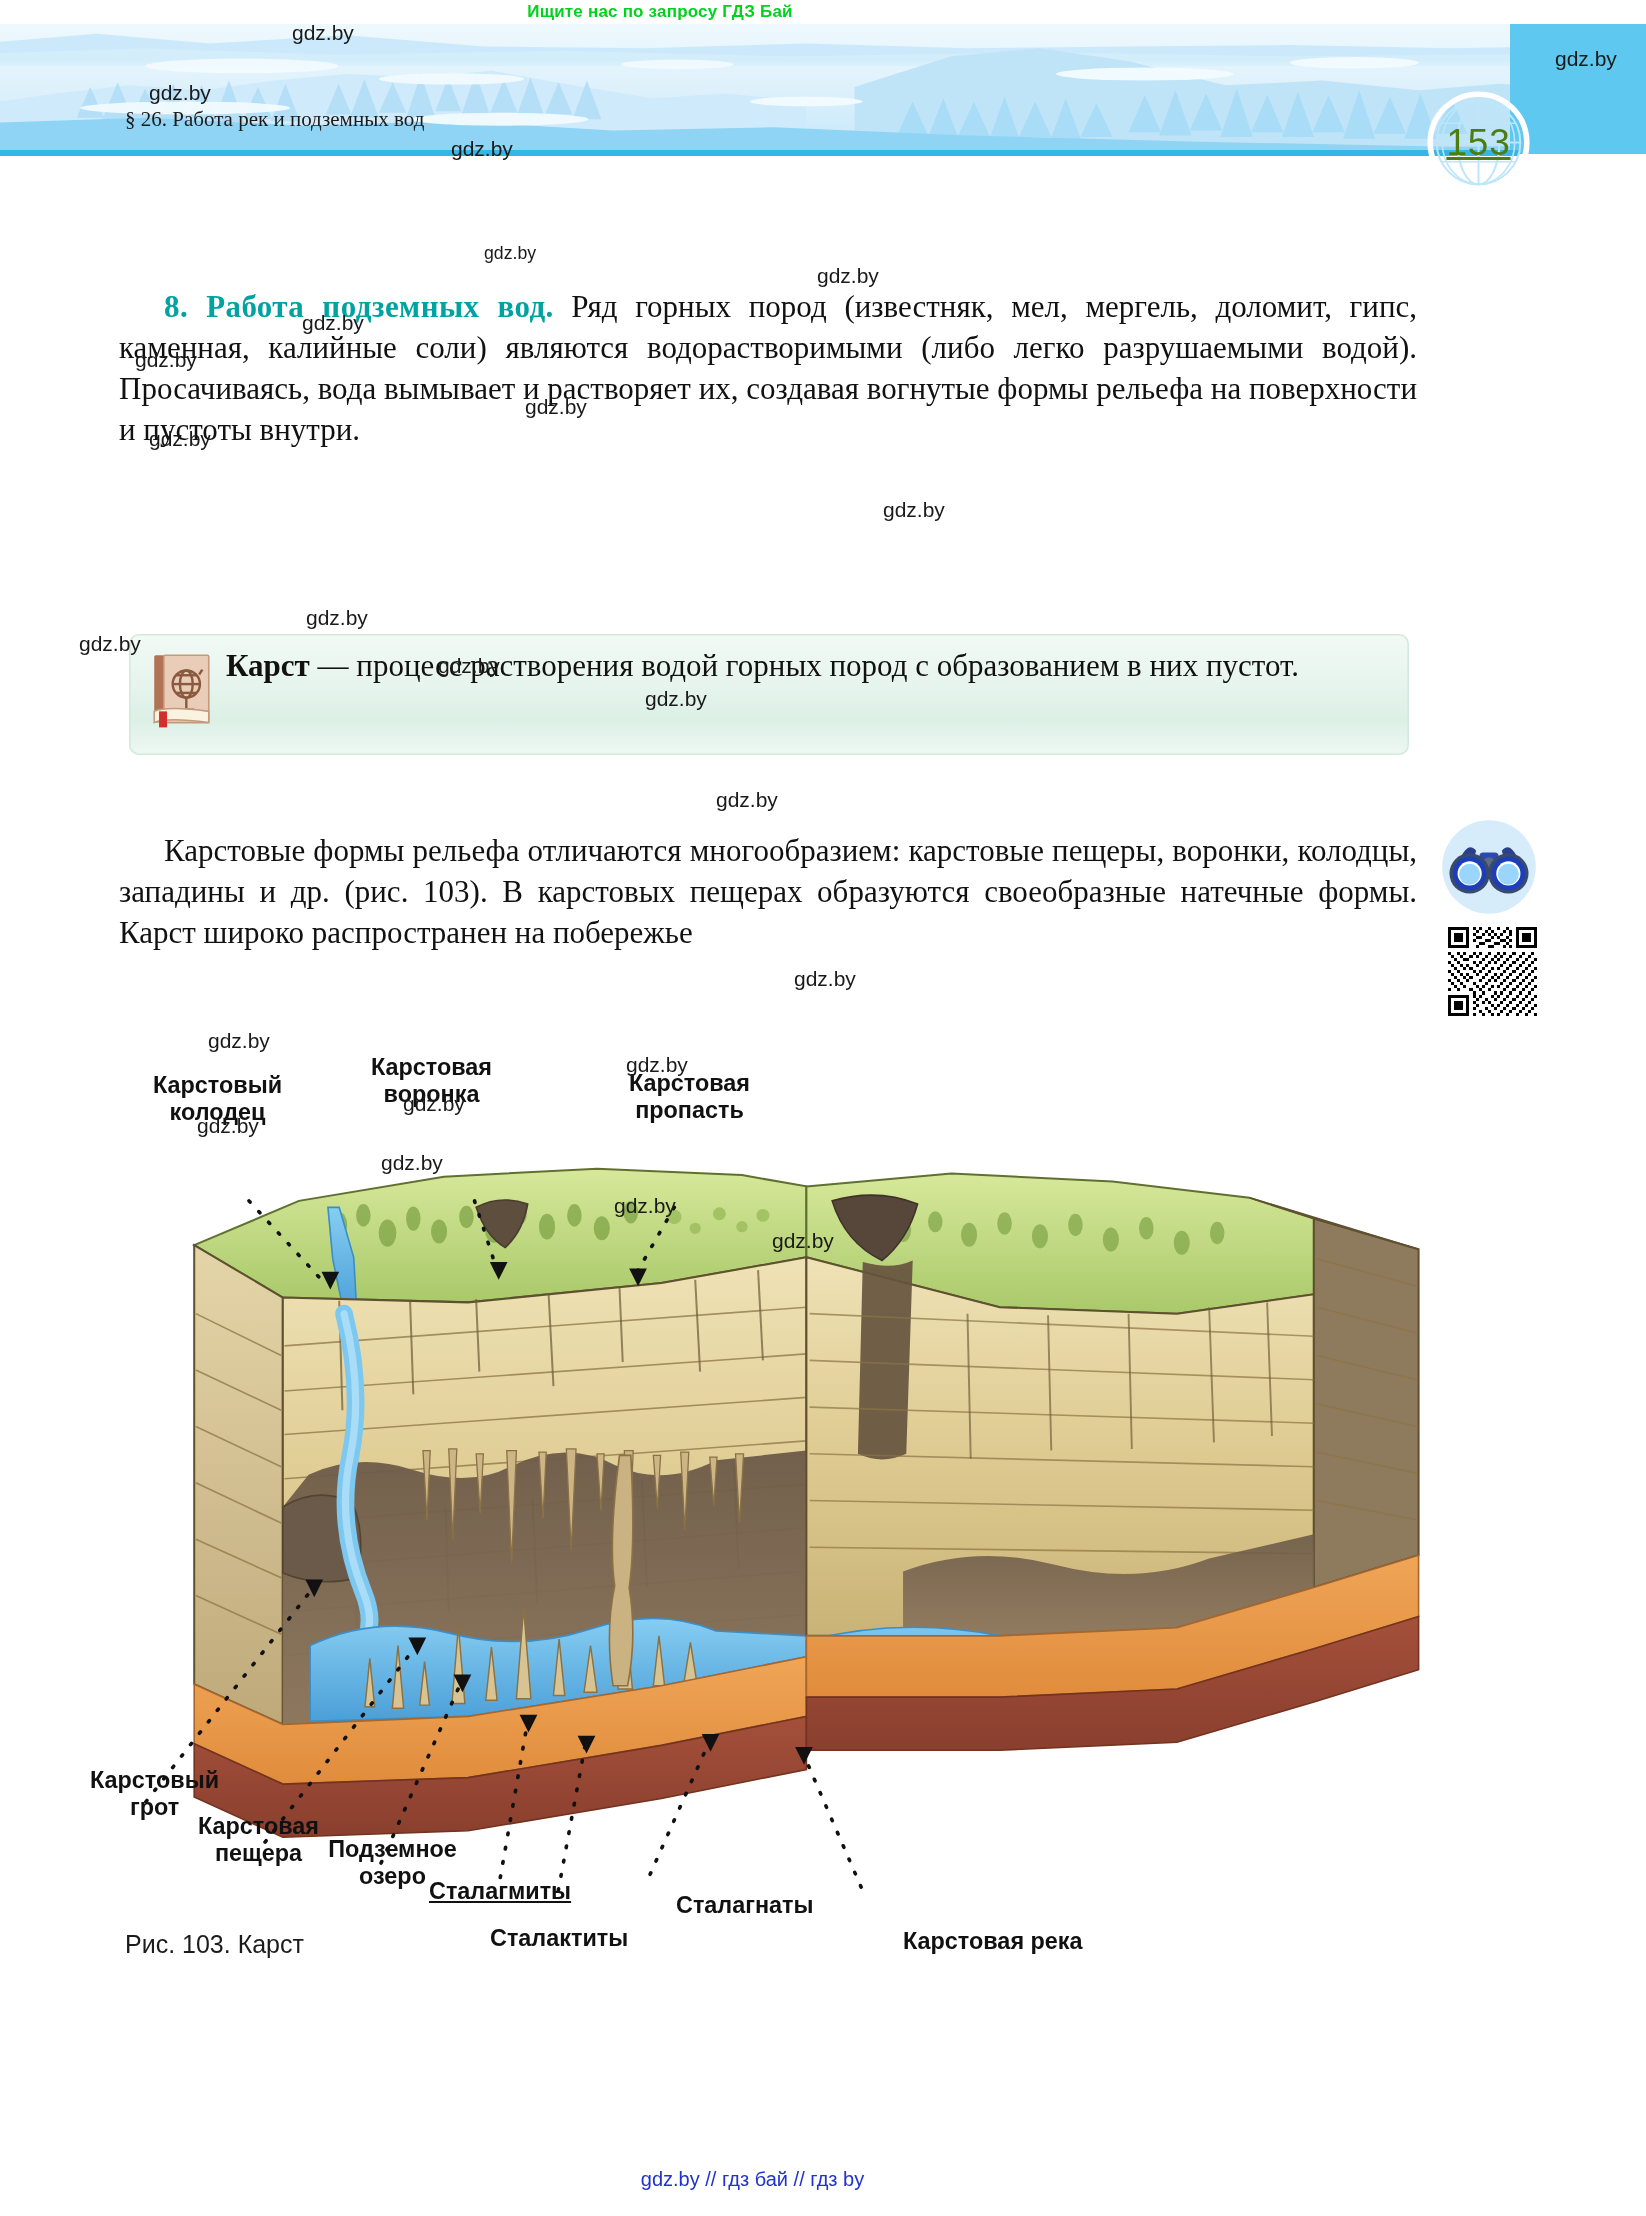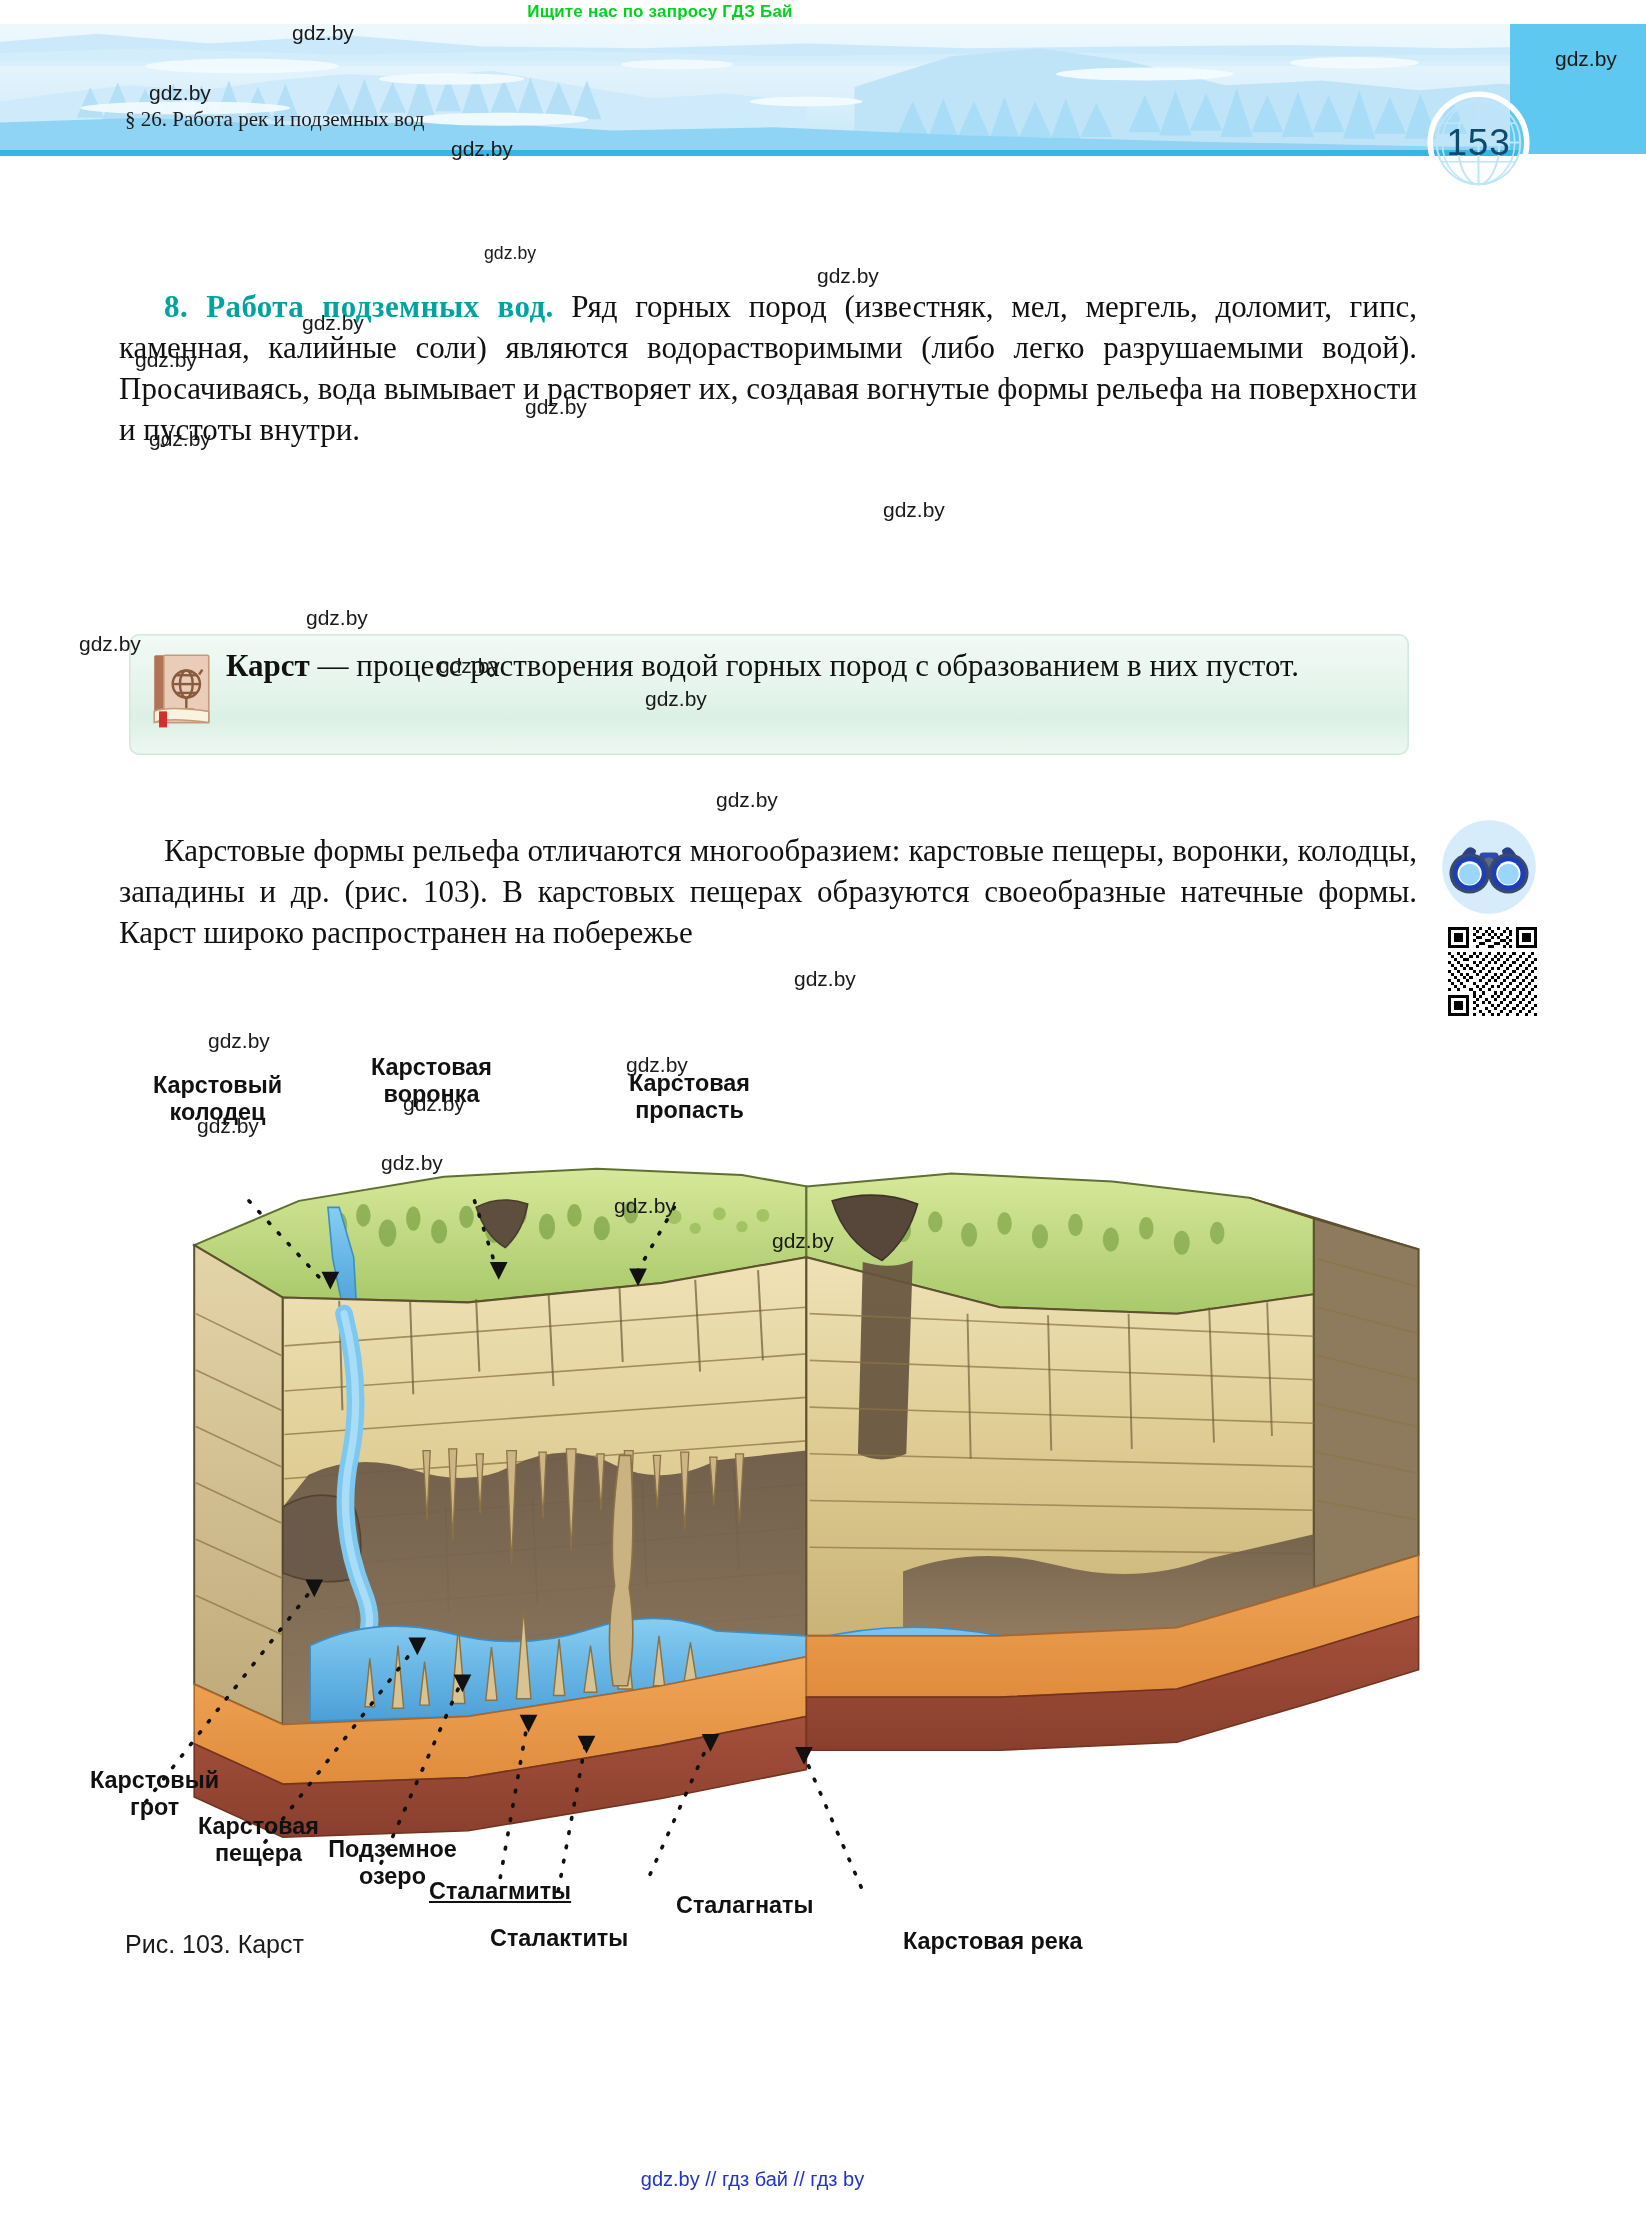--- a/index.html
+++ b/index.html
@@ -74,22 +74,23 @@
   .page-badge svg { position:absolute; left:0; top:0; }
   .page-number {
     position: absolute;
     left: 0; top: 0;
     width: 103px; height: 103px;
     display: flex;
     align-items: center;
     justify-content: center;
     font-family: "Liberation Sans", sans-serif;
     font-size: 37px;
-    color: #0c4a6e;
+    color: #4d7c0f;
     letter-spacing: 0.8px;
+    text-decoration: underline;
   }
 
   
   .body-text {
     position: absolute;
     left: 119px;
     width: 1298px;
     font-family: "Liberation Serif", serif;
     font-size: 31px;
     line-height: 41px;

